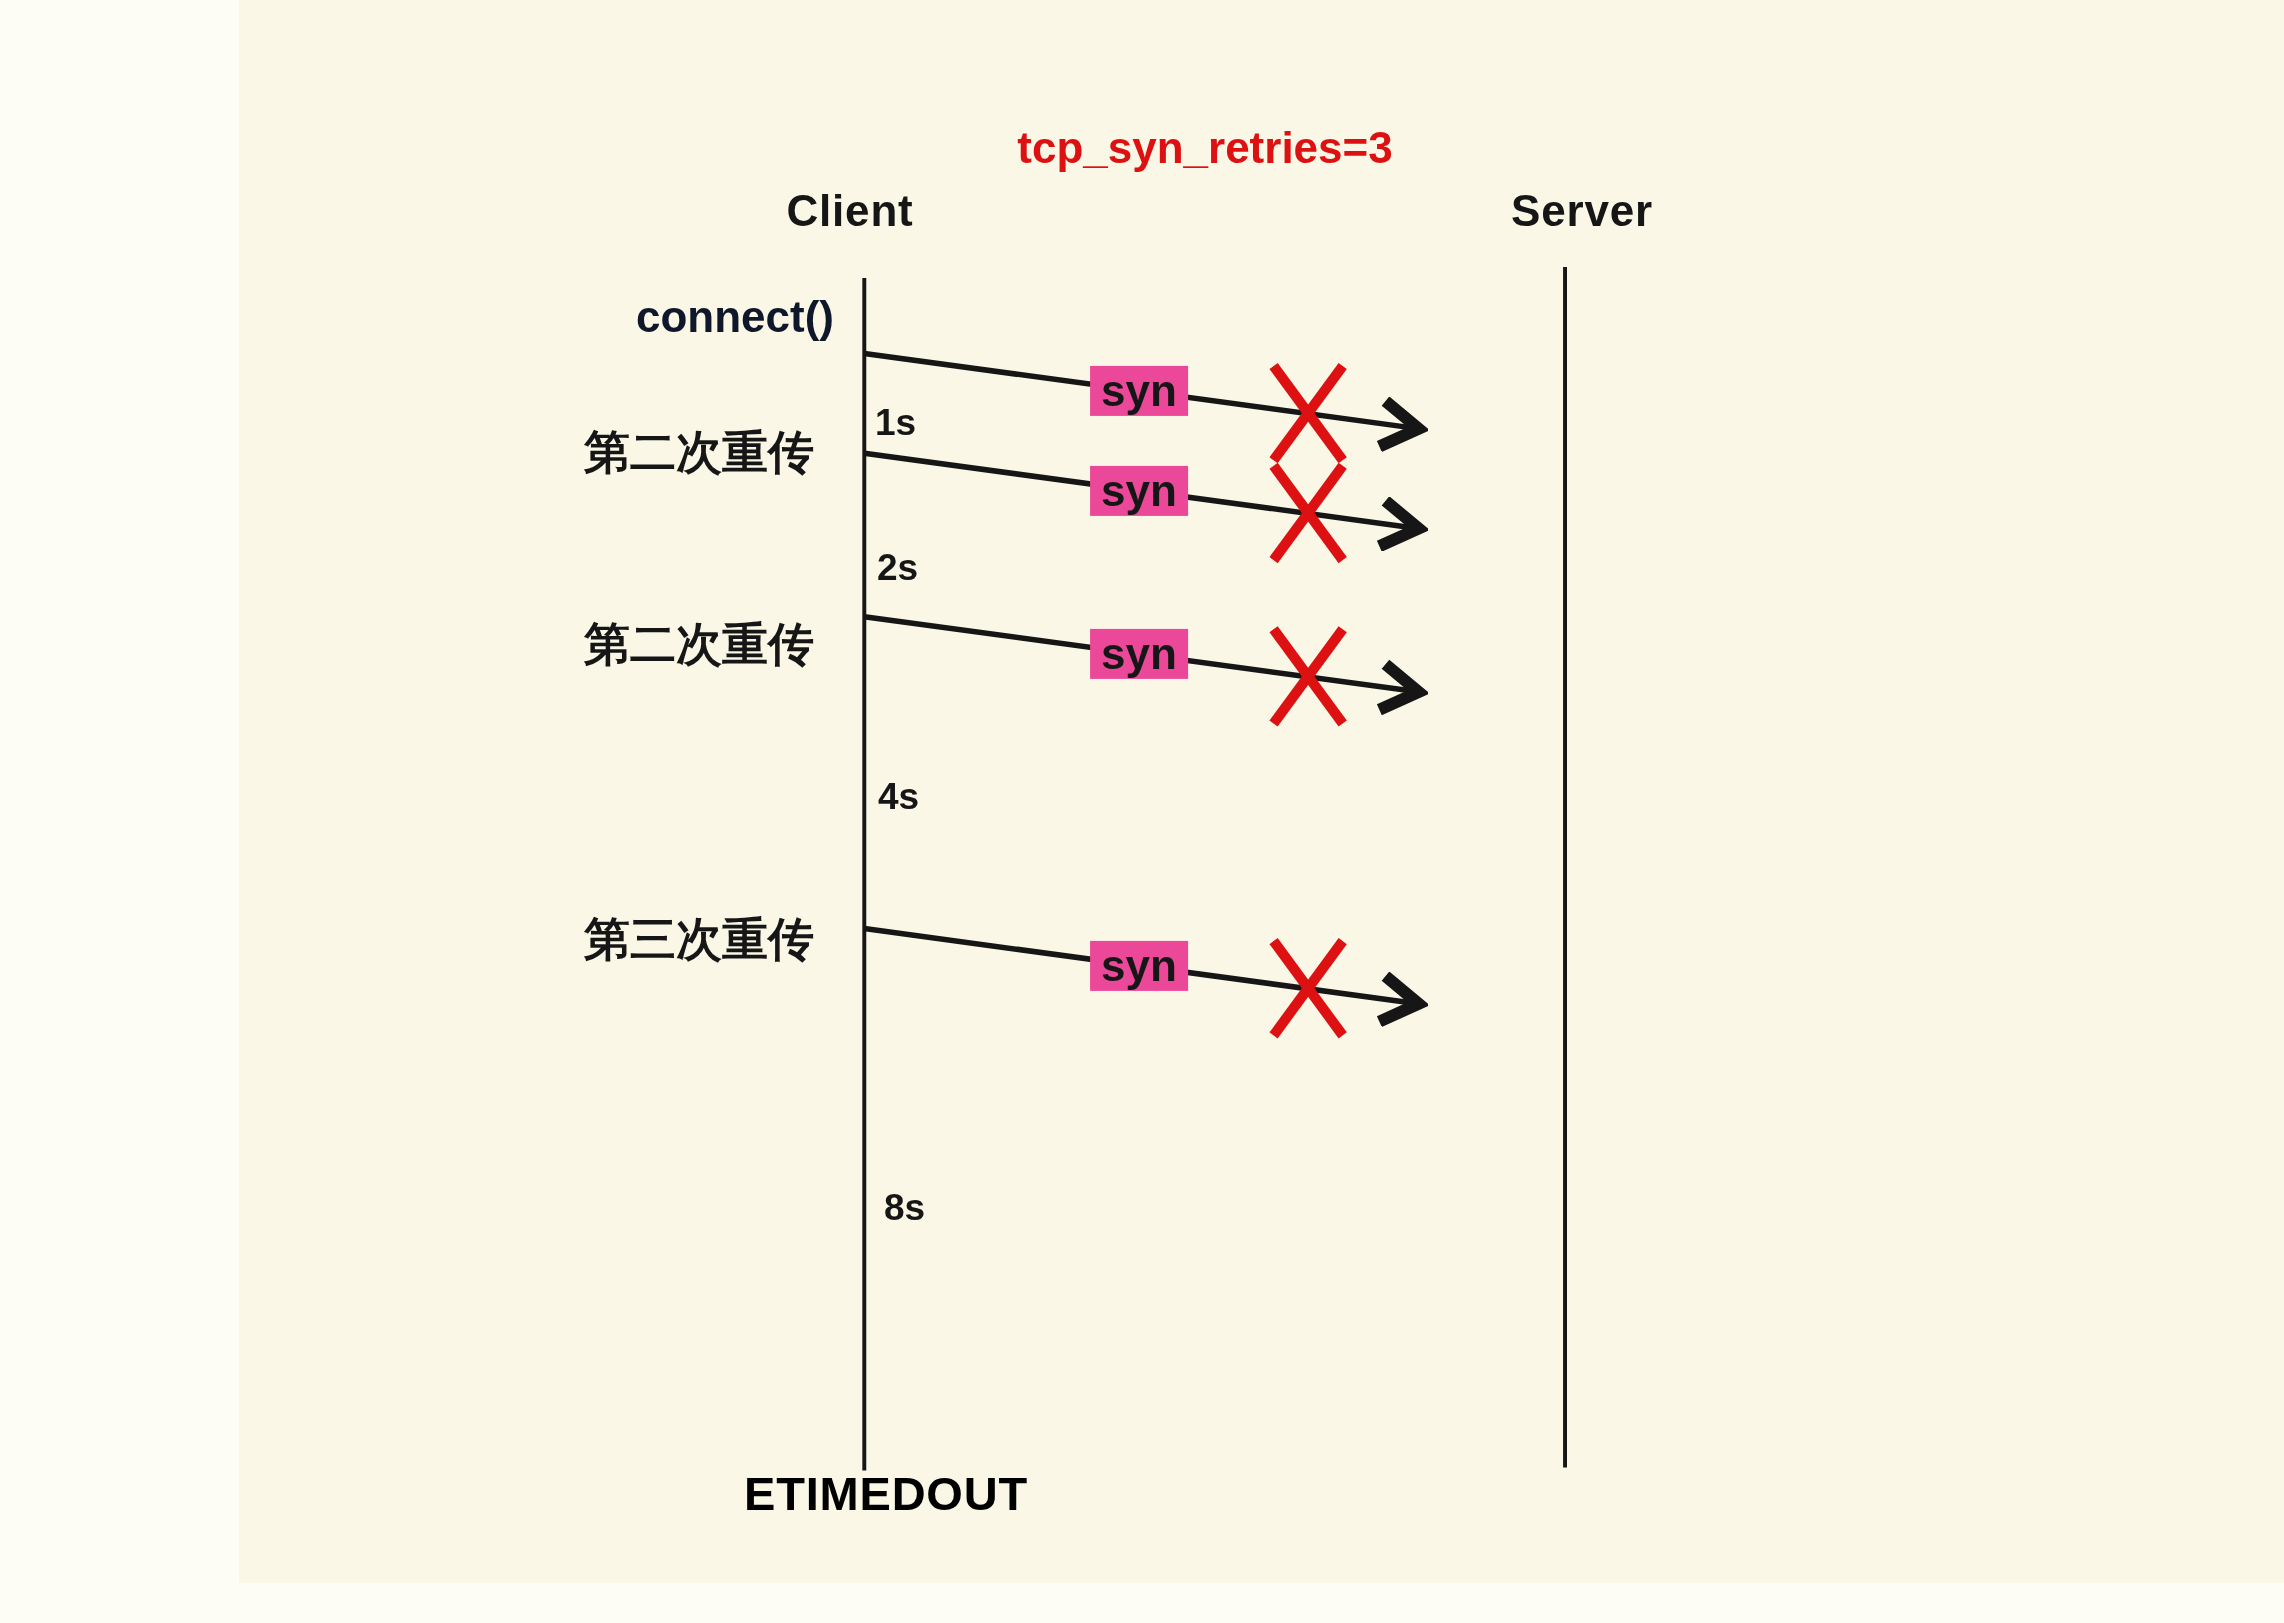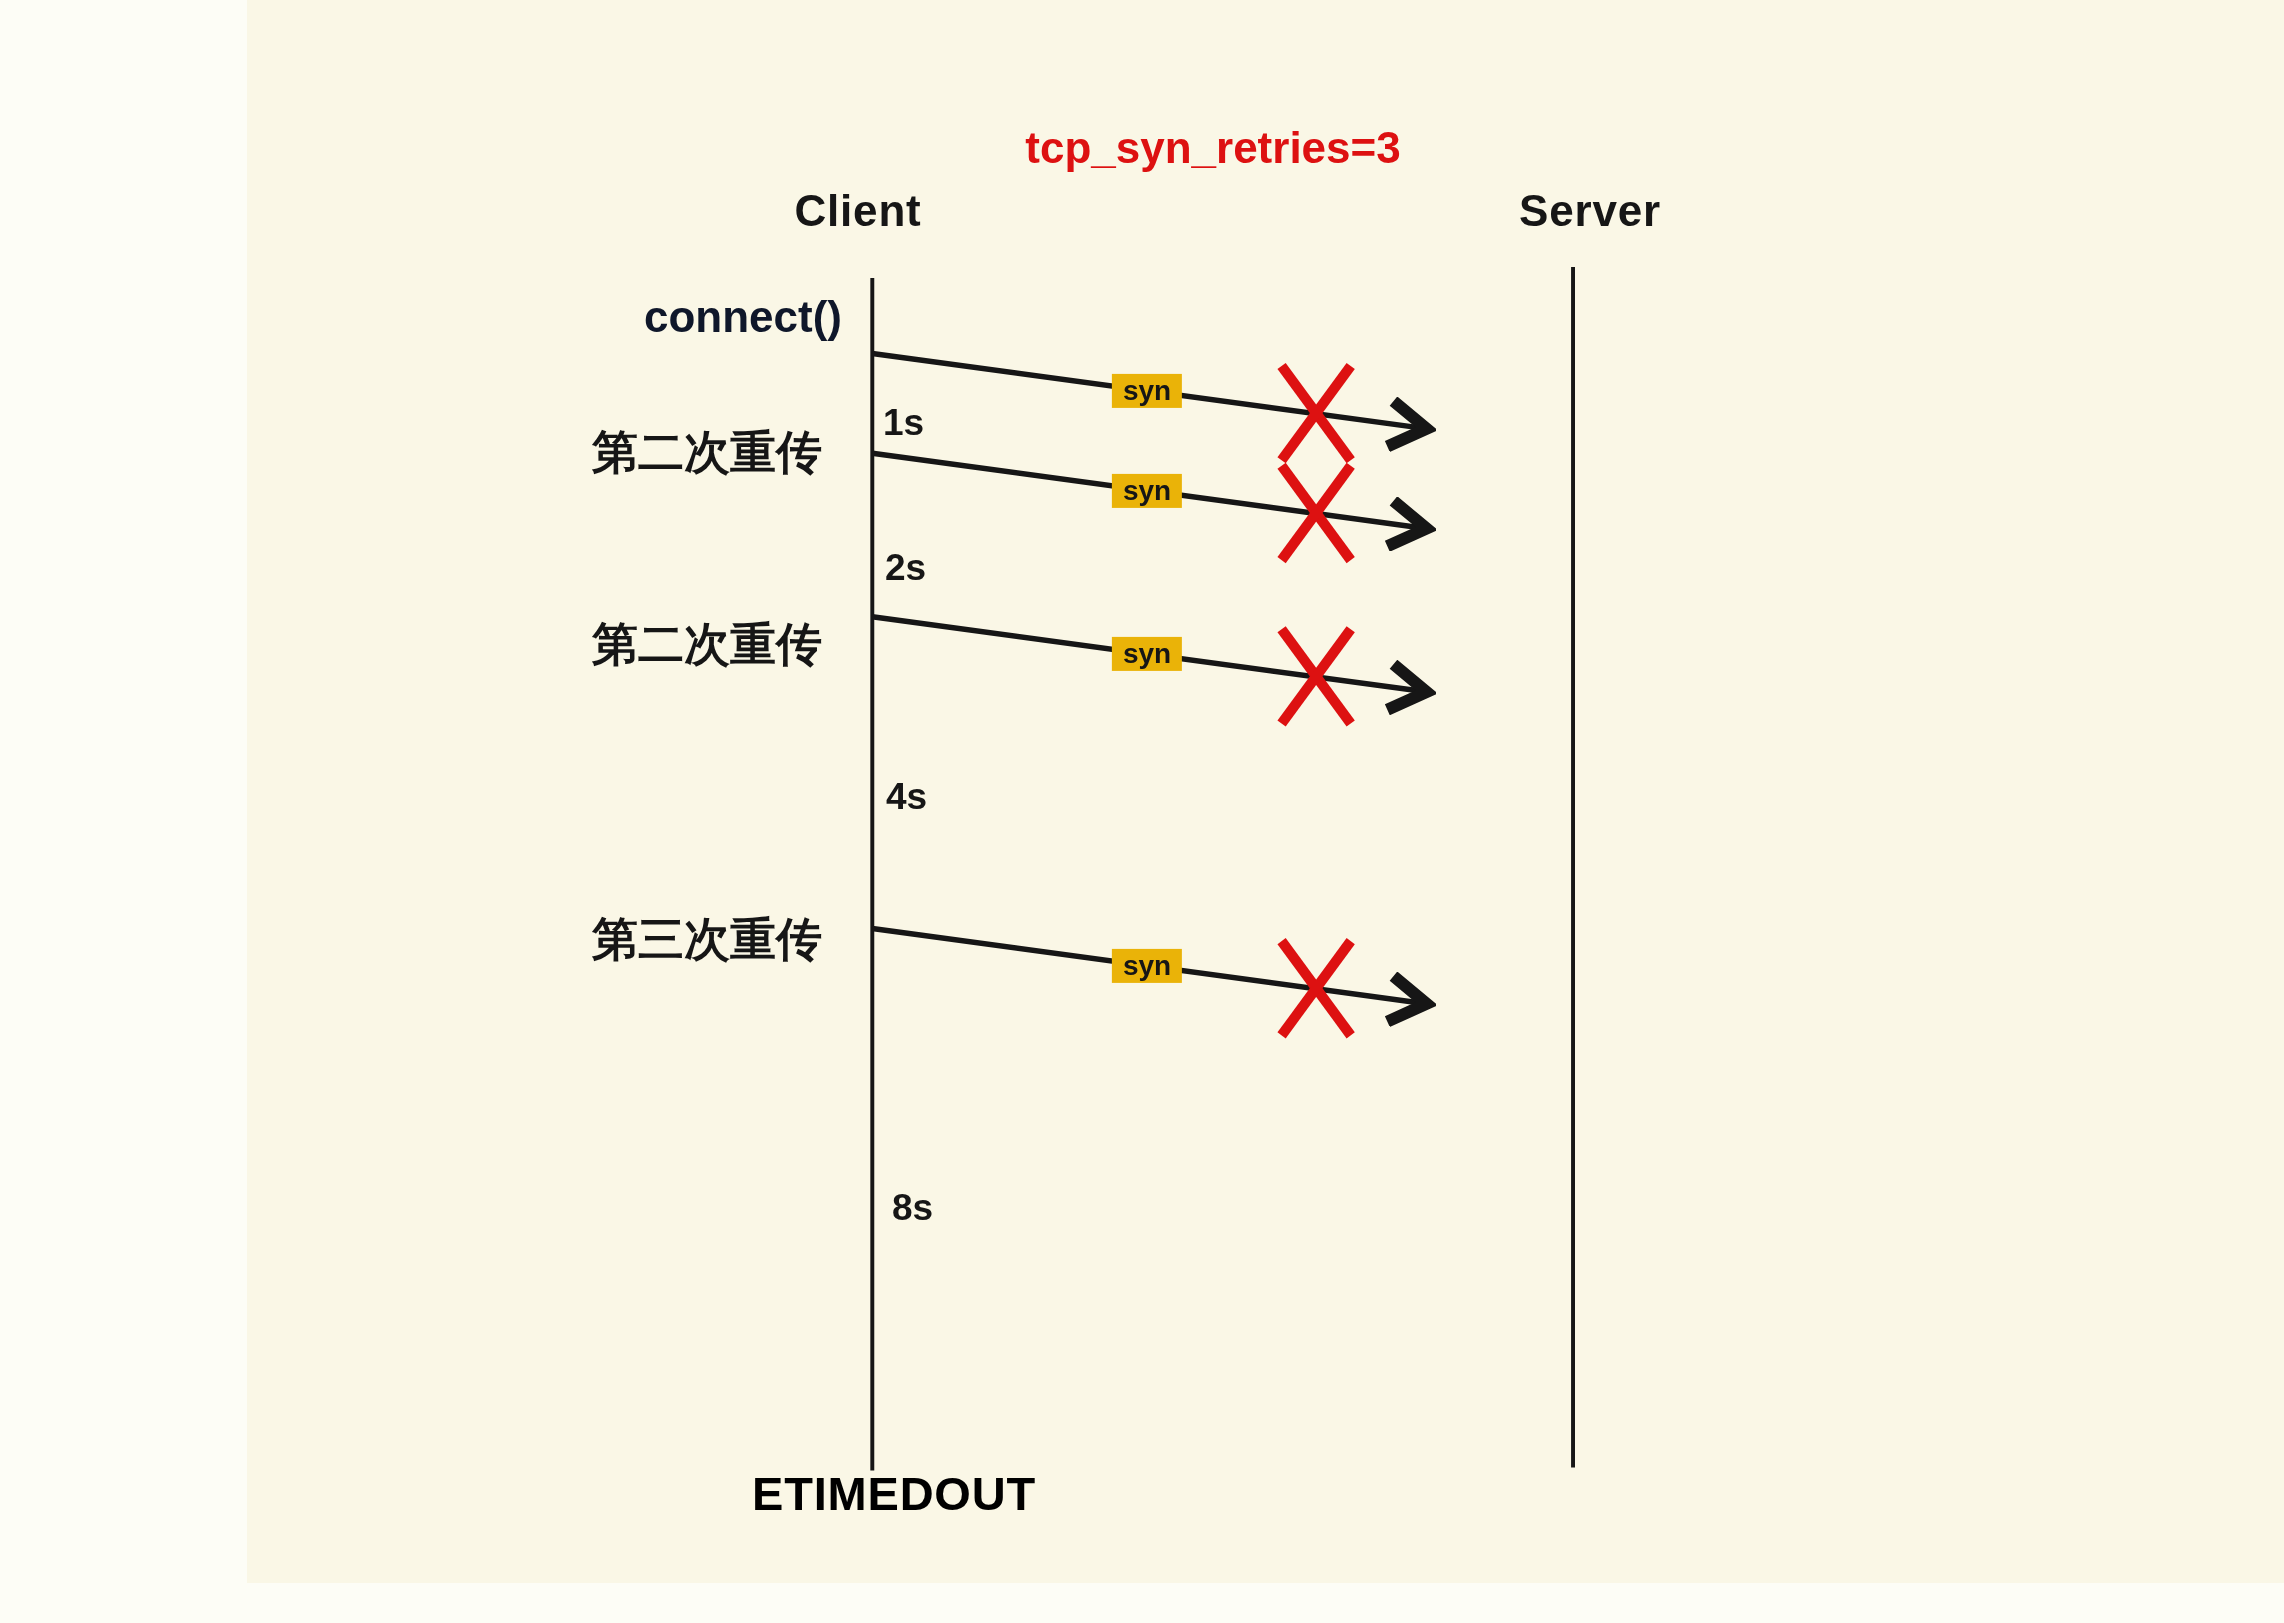--- a/index.html
+++ b/index.html
@@ -3,21 +3,21 @@
 <meta charset="utf-8">
 <style>
   html, body { margin: 0; padding: 0; }
   body {
     width: 2284px; height: 1623px;
     background: #FDFDF6;
     overflow: hidden;
     font-family: "Liberation Sans", "DejaVu Sans", sans-serif;
   }
   .canvas {
-    position: absolute; left: 8px; top: 0;
+    position: absolute; left: 0; top: 0;
     width: 1824px; height: 1623px;
   }
   
   .paper {
     position: absolute; left: 239px; top: 0;
     width: 2045px; height: 1583px;
     background: #FAF7E6;
   }
   svg.diagram {
     position: absolute; left: 0; top: 0;
@@ -32,21 +32,21 @@
   }
   .center   { transform: translate(-50%, -50%); }
   .v-center { transform: translate(0, -50%); }
   .r-align  { transform: translate(-100%, -50%); }
 
   .title-lbl    { font-size: 44px; color: #DD1111; }
   .actor-lbl    { font-size: 44px; letter-spacing: 0.8px; }
   .connect-lbl  { font-size: 44px; color: #0f172a; }
   .interval-lbl { font-size: 37px; }
   .retrans-lbl  { font-size: 46px; }
-  .syn-lbl      { font-size: 28px; background: #eab308; padding: 3.1px 11px; }
+  .syn-lbl      { font-size: 44px; background: #ec4899; padding: 3.1px 11px; }
   .etimedout-lbl{ font-size: 47px; color: #000000; letter-spacing: 0.8px; }
 </style>
 </head>
 <body>
 
 <div class="canvas">
   <div class="paper"></div>
 
   <svg class="diagram" viewBox="0 0 2907 2066" xmlns="http://www.w3.org/2000/svg">
     <defs>

